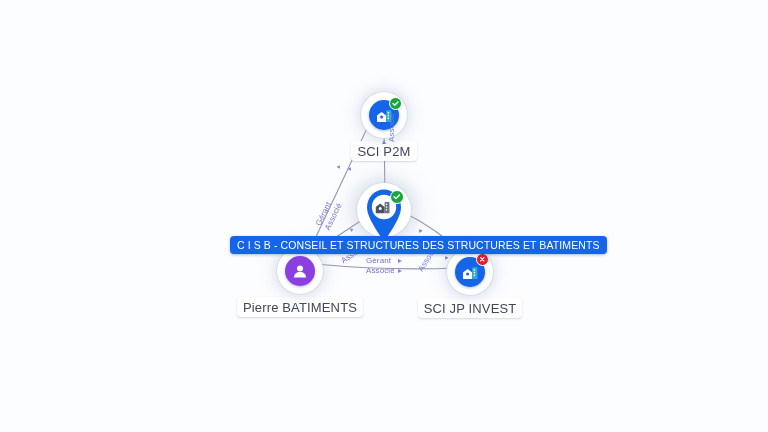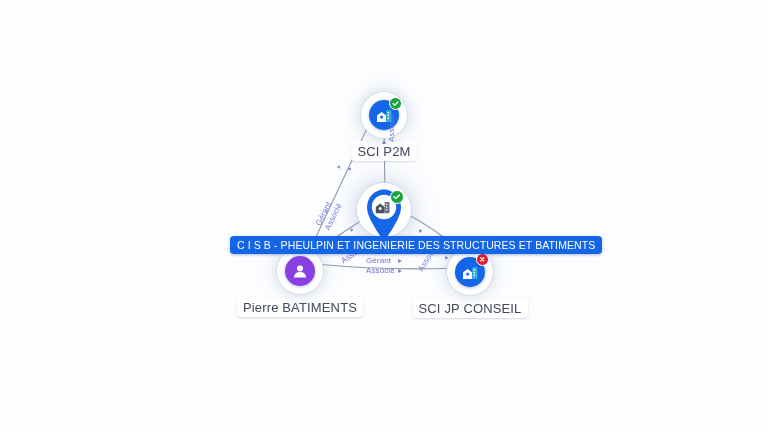--- a/index.html
+++ b/index.html
@@ -246,21 +246,21 @@
         </svg>
         <div class="pin-badge" style="right:2px;top:4px;">
           <svg width="7.5" height="7.5" viewBox="0 0 8 8" aria-hidden="true">
             <path d="M1.2 4.1 L3.1 6.0 L6.8 2.2" stroke="#ffffff" stroke-width="1.5" fill="none" stroke-linecap="round" stroke-linejoin="round"></path>
           </svg>
         </div>
       </div>
     </div>
   </div>
 
-  <div class="main-label" style="left:230px; top:236px;">C I S B - PHEULPIN ET INGENIERIE DES STRUCTURES ET BATIMENTS</div>
+  <div class="main-label" style="left:230px; top:236px;">C I S B - CONSEIL ET STRUCTURES DES STRUCTURES ET BATIMENTS</div>
 
   <div class="node" style="left:300px; top:248px;">
     <div class="node-badge-wrap">
       <div class="halo"></div>
       <div class="circle-icon" style="background:#8b3fe0;">
         <svg width="16" height="16" viewBox="0 0 16 16" aria-hidden="true">
           <circle cx="8" cy="5.4" r="3.0" fill="#ffffff"></circle>
           <path d="M1.9 14.6 C1.9 10.9 4.6 8.9 8 8.9 C11.4 8.9 14.1 10.9 14.1 14.6 Z" fill="#ffffff"></path>
         </svg>
       </div>
@@ -280,16 +280,16 @@
           <rect x="11.6" y="9.6" width="1.5" height="1.5" fill="#ffffff"></rect>
           <circle cx="5.6" cy="9.0" r="1.5" fill="#1565e8"></circle>
         </svg>
       </div>
       <div class="status-badge ko" style="right:4px;top:4px;">
         <svg width="6.5" height="6.5" viewBox="0 0 8 8" aria-hidden="true">
           <path d="M2 2 L6 6 M6 2 L2 6" stroke="#ffffff" stroke-width="1.6" stroke-linecap="round"></path>
         </svg>
       </div>
     </div>
-    <div class="node-label">SCI JP CONSEIL</div>
+    <div class="node-label">SCI JP INVEST</div>
   </div>
 
 </div>
 
 </body></html>

